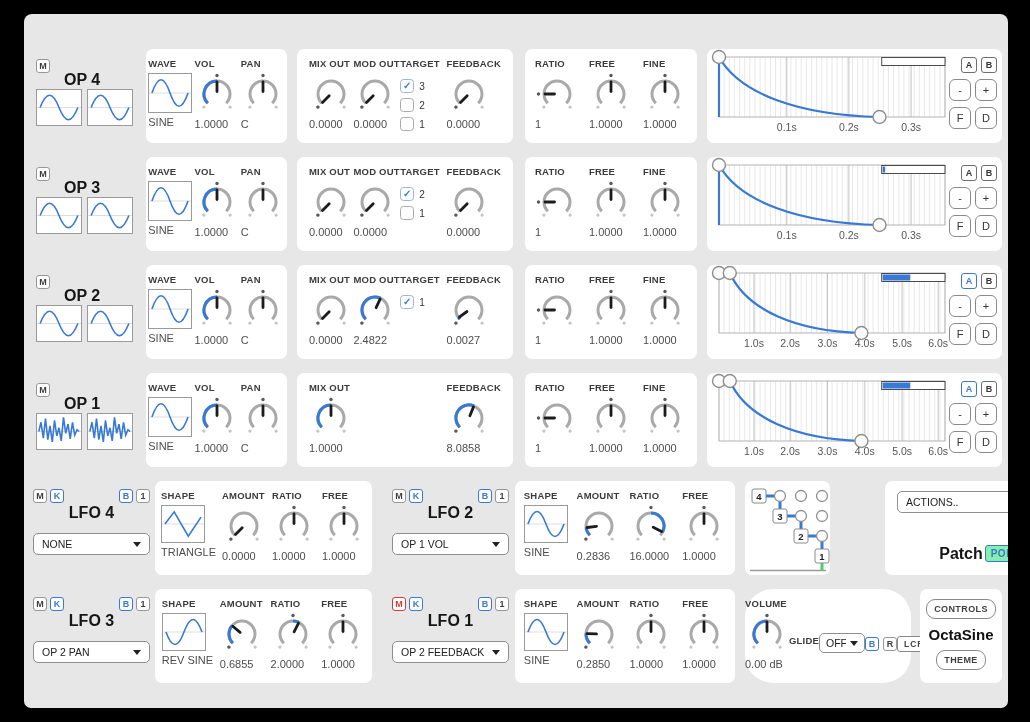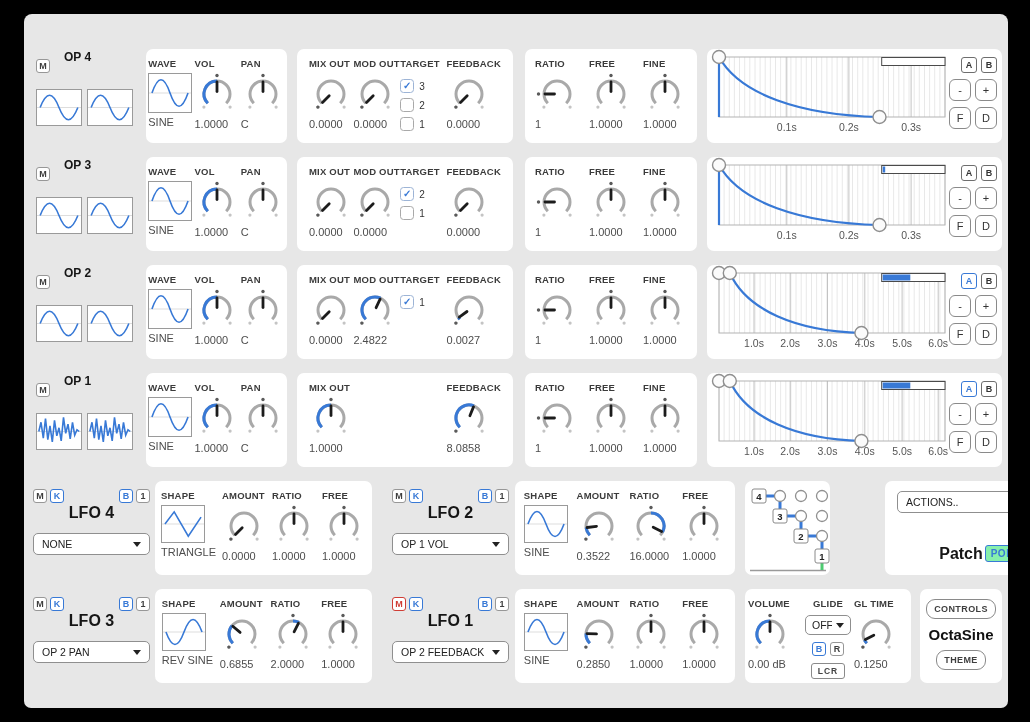--- a/index.html
+++ b/index.html
@@ -22,21 +22,21 @@
   .kcell{display:flex;flex-direction:column;align-items:flex-start;gap:3px;}
   .klabel{font-size:9.5px;font-weight:700;color:#3b3b3b;letter-spacing:.2px;white-space:nowrap;height:12px;}
   .kvalue{font-size:11px;color:#4d4d4d;white-space:nowrap;}
   .opzone{position:absolute;width:112px;height:94px;}
   .mini{width:14px;height:14px;border-radius:3px;background:#fff;font-size:9px;font-weight:700;
     line-height:1;display:inline-flex;align-items:center;justify-content:center;padding:0;}
   .mini.gray{border:1px solid #979797;color:#3e3e3e;}
   .mini.blue{border:1px solid #3879d6;color:#3879d6;}
   .mini.red{border:1px solid #cf3d35;color:#cf3d35;}
   .mbtn{position:absolute;left:6px;top:10px;}
-  .opname{position:absolute;left:34px;top:1px;font-size:12px;font-weight:700;color:#161616;}
+  .opname{position:absolute;left:34px;top:22px;font-size:16px;font-weight:700;color:#161616;}
   .thumbs{position:absolute;left:6px;top:40px;display:flex;gap:5px;}
   .envcard{display:flex;justify-content:space-between;padding:6px 8px 0 8px;}
   .envbtns{display:flex;flex-direction:column;gap:6px;align-items:flex-end;padding-top:2px;width:50px;}
   .envbtns .row{display:flex;gap:4px;}
   .sq{background:#fff;padding:0;color:#333;}
   .sq.ab{width:16px;height:16px;font-size:9px;border:1px solid #6e6e6e;border-radius:3px;font-weight:600;}
   .sq.ab.active{border-color:#3879d6;color:#3879d6;}
   .sq.pm{width:22px;height:22px;border:1px solid #8a8a8a;border-radius:6px;font-size:11px;}
   .tgt-stack{display:flex;flex-direction:column;gap:5px;margin-top:6px;}
   .tgt-row{display:flex;align-items:center;}
@@ -54,22 +54,22 @@
   .dropdown{height:22px;border:1px solid #8f8f8f;border-radius:5px;background:#fff;display:flex;
     align-items:center;justify-content:space-between;padding:0 8px;}
   .ddtext{font-size:10.5px;color:#222;white-space:nowrap;overflow:hidden;}
   .ddarrow{width:0;height:0;border-left:4px solid transparent;border-right:4px solid transparent;
     border-top:5px solid #222;flex:none;margin-left:4px;}
   .patchcard{display:flex;flex-direction:column;justify-content:space-between;padding:10px 12px;}
   .patchmid{position:relative;text-align:center;height:20px;}
   .patchtitle{font-size:16px;font-weight:700;color:#161616;}
   .polybtn{position:absolute;right:0;top:0;border:1.5px solid #3879d6;color:#3879d6;background:#86efac;
     font-size:10px;font-weight:700;border-radius:3px;padding:2px 5px;letter-spacing:.5px;}
-  .mastercard{display:flex;justify-content:space-evenly;padding-top:9px;}
-  .glidecol{display:flex;flex-direction:column;align-items:center;}
+  .mastercard{display:flex;justify-content:space-evenly;padding-top:9px;border-radius:28px;}
+  .glidecol{display:flex;flex-direction:row;align-items:center;}
   .brrow{display:flex;gap:4px;margin-top:7px;}
   .lcrbtn{margin-top:7px;border:1px solid #8a8a8a;border-radius:3px;background:#fff;font-size:8.5px;
     color:#444;padding:2px 6px;letter-spacing:1px;font-weight:600;}
   .brandcard{display:flex;flex-direction:column;align-items:center;padding-top:10px;gap:7px;}
   .pillbtn{border:1px solid #8a8a8a;border-radius:9px;background:#fff;font-size:9px;font-weight:600;
     color:#3e3e3e;padding:4px 7px;letter-spacing:.4px;}
   .brandname{font-size:15px;font-weight:700;color:#111;}
 </style>
 </head>
 <body>
@@ -988,21 +988,21 @@
         <div class="kcell">
           <div class="klabel">AMOUNT</div>
           <svg width="44" height="42" viewBox="0 0 44 42">
             <path d="M 12.8 30.2 A 13 13 0 1 1 31.2 30.2" stroke="#a9a9a9" stroke-width="3" fill="none"></path>
             <path d="M 12.8 30.2 A 13 13 0 0 1 9.1 22.6" stroke="#3879d6" stroke-width="3" fill="none"></path>
             <circle cx="8.9" cy="34.1" r="1.6" fill="#c4c4c4"></circle>
             <circle cx="35.1" cy="34.1" r="1.6" fill="#c4c4c4"></circle>
             <circle cx="8.9" cy="34.1" r="1.7" fill="#5a5a5a"></circle>
             <line x1="19.5" y1="21.3" x2="10.1" y2="22.5" stroke="#1c1c1c" stroke-width="2.8" stroke-linecap="round"></line>
           </svg>
-          <div class="kvalue">0.3522</div>
+          <div class="kvalue">0.2836</div>
         </div>
         <div class="kcell">
           <div class="klabel">RATIO</div>
           <svg width="44" height="42" viewBox="0 0 44 42">
             <path d="M 12.8 30.2 A 13 13 0 1 1 31.2 30.2" stroke="#a9a9a9" stroke-width="3" fill="none"></path>
             <path d="M 22.0 8.0 A 13 13 0 0 1 33.5 27.1" stroke="#3879d6" stroke-width="3" fill="none"></path>
             <circle cx="8.9" cy="34.1" r="1.6" fill="#c4c4c4"></circle>
             <circle cx="35.1" cy="34.1" r="1.6" fill="#c4c4c4"></circle>
             <circle cx="22.0" cy="2.5" r="1.7" fill="#5a5a5a"></circle>
             <line x1="24.2" y1="22.2" x2="32.6" y2="26.6" stroke="#1c1c1c" stroke-width="2.8" stroke-linecap="round"></line>

